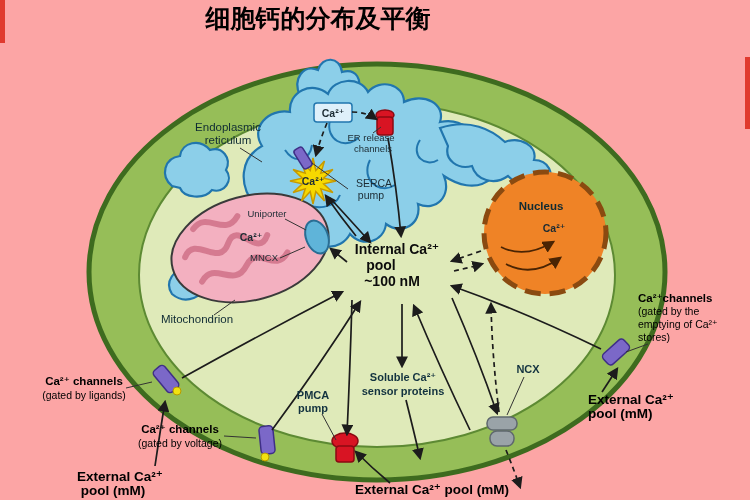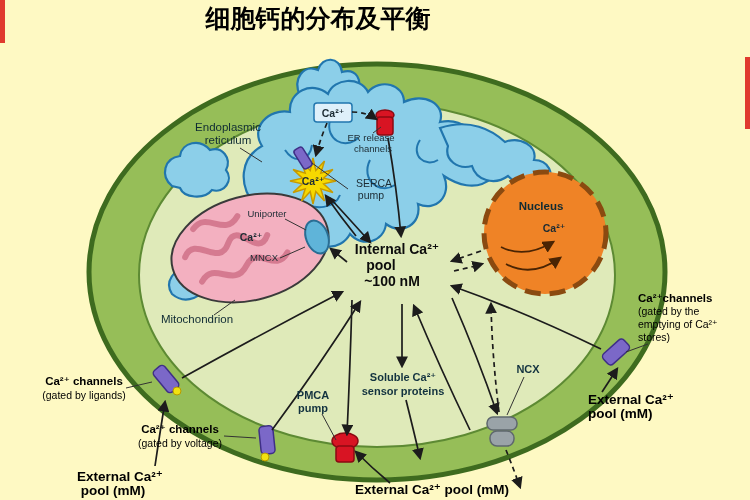--- a/index.html
+++ b/index.html
@@ -1,16 +1,16 @@
 <!DOCTYPE html>
 <html><head>
 <meta charset="utf-8">
 <style>
   html,body{margin:0;padding:0;background:#fff;}
-  .stage{position:relative;width:750px;height:500px;background:#fef9c3;overflow:hidden;}
+  .stage{position:relative;width:750px;height:500px;background:#fca5a5;overflow:hidden;}
   text{font-family:"Liberation Sans","DejaVu Sans",sans-serif;}
   .t-title{font-size:25px;font-weight:bold;fill:#000;}
   .t-sec{font-size:11.5px;fill:#0f2b33;}
   .t-tiny{font-size:9.5px;fill:#1c2b33;}
   .t-small{font-size:10.5px;fill:#1c2b33;}
   .t-pool{font-size:14px;font-weight:bold;fill:#0c0c0c;}
   .t-func{font-size:11px;font-weight:bold;fill:#12323f;}
   .t-chan{font-size:11.5px;font-weight:bold;fill:#000;}
   .t-chan2{font-size:10.5px;fill:#000;}
   .t-ext{font-size:13.5px;font-weight:bold;fill:#000;}

